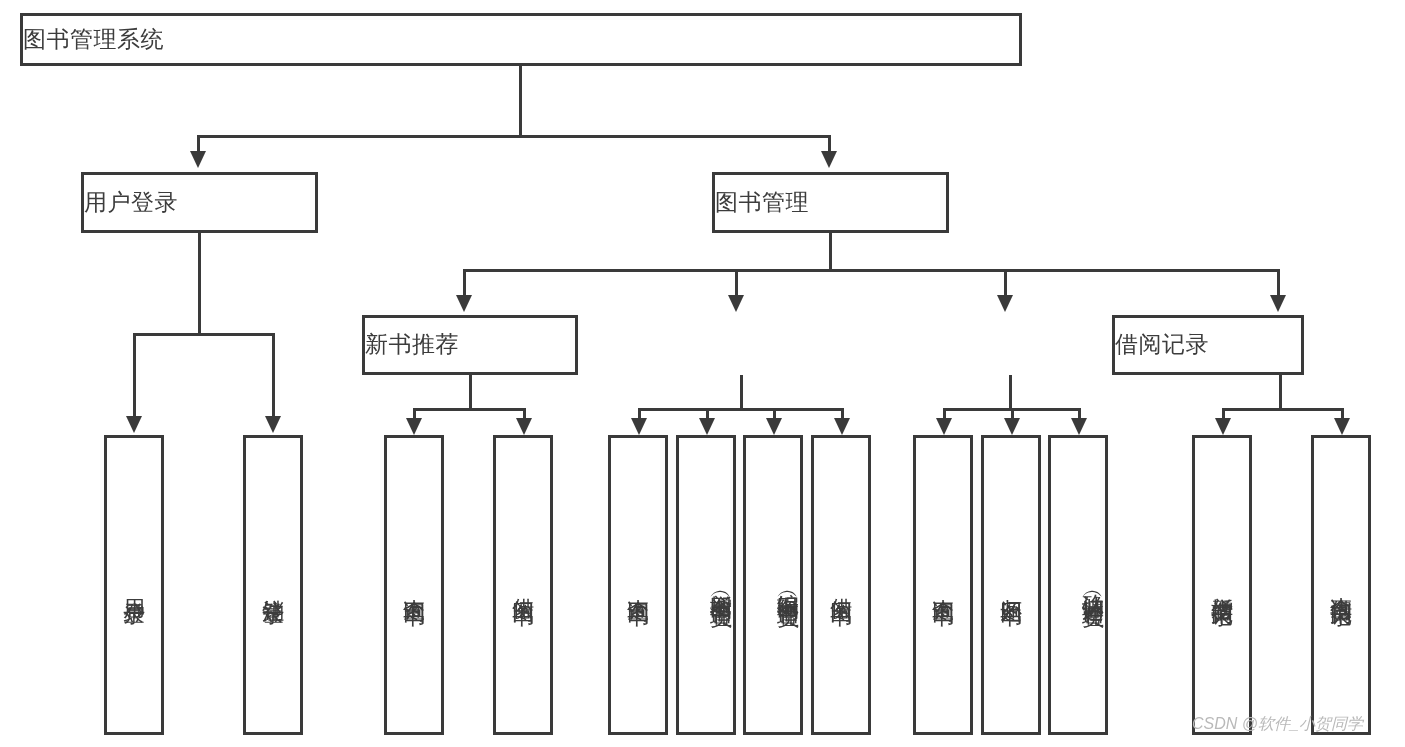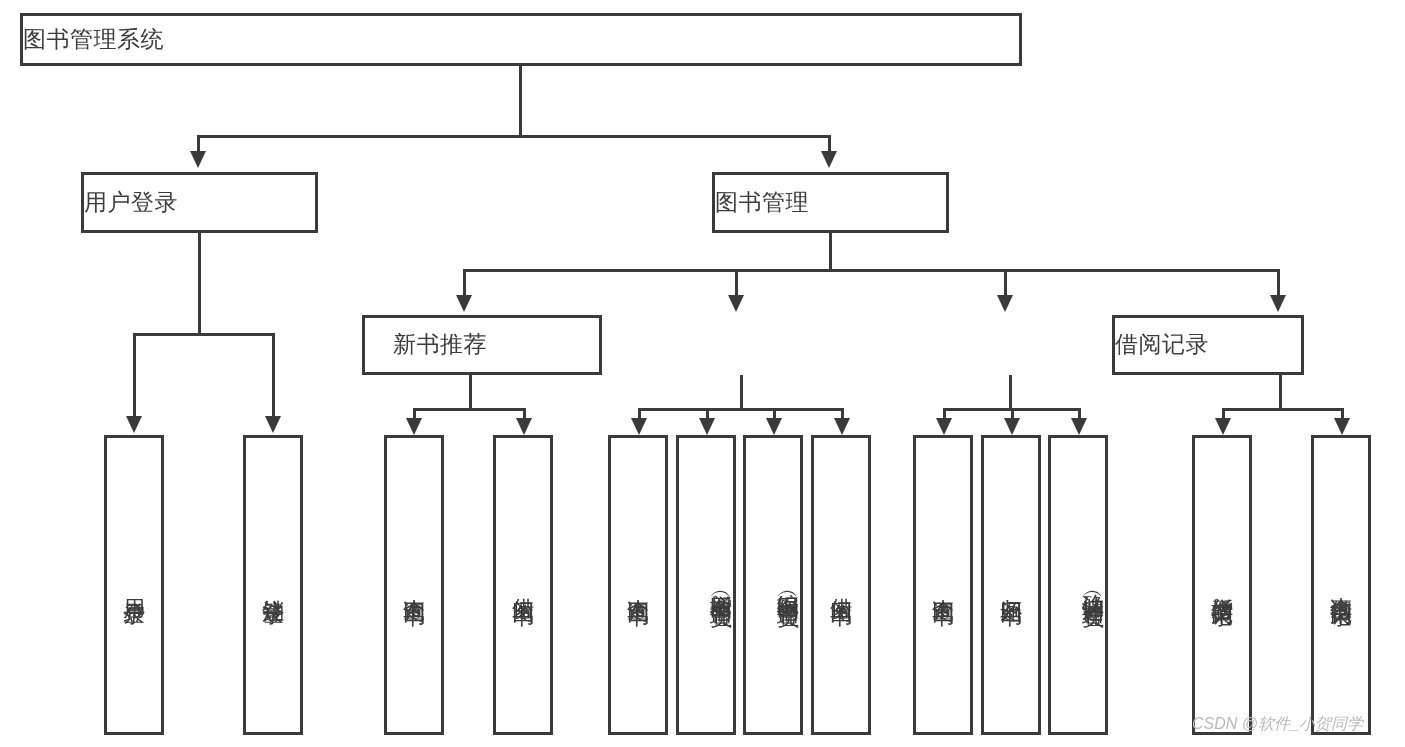--- a/index.html
+++ b/index.html
@@ -116,21 +116,21 @@
   <div class="hline" style="left:463px; top:269px; width:817px;"></div>
   <div class="vline" style="left:463px; top:269px; height:28px;"></div>
   <div class="arrow" style="left:456px; top:295px;"></div>
   <div class="vline" style="left:735px; top:269px; height:28px;"></div>
   <div class="arrow" style="left:728px; top:295px;"></div>
   <div class="vline" style="left:1004px; top:269px; height:28px;"></div>
   <div class="arrow" style="left:997px; top:295px;"></div>
   <div class="vline" style="left:1277px; top:269px; height:28px;"></div>
   <div class="arrow" style="left:1270px; top:295px;"></div>
 
-  <div class="node h" style="left:362px; top:315px; width:240px; height:60px;padding-left:28px;">
+  <div class="node h" style="left:362px; top:315px; width:216px; height:60px;">
     <span>新书推荐</span>
   </div>
   <div class="node h" style="left:1112px; top:315px; width:192px; height:60px;">
     <span>借阅记录</span>
   </div>
 
   <div class="vline" style="left:469px; top:375px; height:35px;"></div>
   <div class="hline" style="left:413px; top:408px; width:113px;"></div>
   <div class="vline" style="left:413px; top:408px; height:12px;"></div>
   <div class="arrow" style="left:406px; top:418px;"></div>

